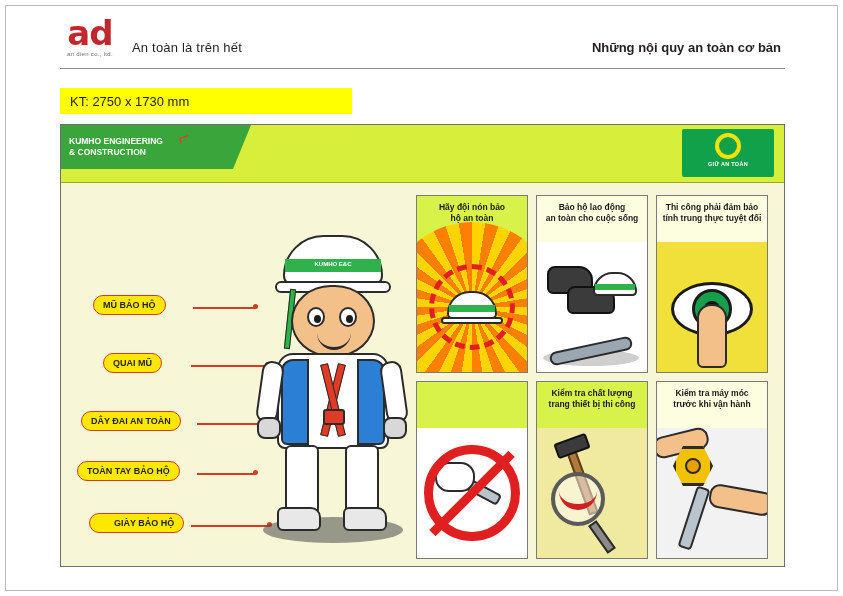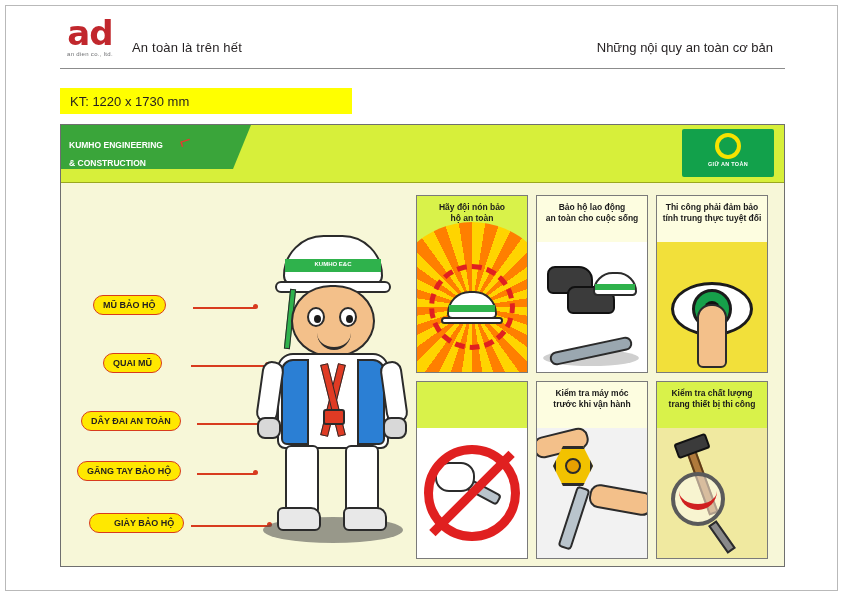--- a/index.html
+++ b/index.html
@@ -54,23 +54,23 @@
   }
   .slogan {
     position: absolute;
     left: 72px; top: 22px;
     font-size: 13px;
     color: #231f20;
     letter-spacing: 0.2px;
   }
   .header-right {
     position: absolute;
-    right: 12px; top: 22px;
+    right: 4px; top: 22px;
     font-size: 13px;
-    font-weight: normal;
+    font-weight: bold;
     color: #231f20;
   }
   .header-rule {
     position: absolute;
     left: 60px; top: 68px;
     width: 725px;
     height: 1px;
     background: #8c8c8c;
   }
 
@@ -106,21 +106,21 @@
     box-sizing: border-box;
   }
   .kumho-tab {
     position: absolute;
     left: 0; top: 0;
     width: 172px; height: 44px;
     background: #3aa53a;
     color: #ffffff;
     font-size: 8.5px;
     font-weight: bold;
-    line-height: 18px;
+    line-height: 11px;
     padding: 11px 0 0 8px;
     box-sizing: border-box;
   }
   .kumho-tab:after {
     content: "";
     position: absolute;
     right: -18px; top: 0;
     border-top: 44px solid #3aa53a;
     border-right: 18px solid transparent;
   }
@@ -686,21 +686,21 @@
     <div class="logo">
       <div class="logo-mark">ad</div>
       <div class="logo-sub">an dien co., ltd.</div>
     </div>
     <div class="slogan">An toàn là trên hết</div>
     <div class="header-right">Những nội quy an toàn cơ bản</div>
   </div>
   <div class="header-rule"></div>
 
   <div class="kt-bar">
-    <span>KT:  1220 x 1730 mm</span>
+    <span>KT:  2750 x 1730 mm</span>
   </div>
 
   <div class="poster">
 
     <div class="poster-top">
       <div class="kumho-tab">
         <span style="white-space:pre-line">KUMHO ENGINEERING
 &amp; CONSTRUCTION</span>
         <span class="kumho-swoosh">⌐</span>
       </div>
@@ -724,21 +724,21 @@
       <div class="leader" style="left:130px; top:182px; width:76px;"></div>
       <div class="leader-dot" style="left:204px; top:179px;"></div>
 
       <div class="label-chip" style="left:20px; top:228px;">
         <span>DÂY ĐAI AN TOÀN</span>
       </div>
       <div class="leader" style="left:136px; top:240px; width:66px;"></div>
       <div class="leader-dot" style="left:200px; top:237px;"></div>
 
       <div class="label-chip" style="left:16px; top:278px;">
-        <span>GĂNG TAY BẢO HỘ</span>
+        <span>TOÀN TAY BẢO HỘ</span>
       </div>
       <div class="leader" style="left:136px; top:290px; width:58px;"></div>
       <div class="leader-dot" style="left:192px; top:287px;"></div>
 
       <div class="label-chip" style="left:28px; top:330px;padding-left:24px;">
         <span>GIÀY BẢO HỘ</span>
       </div>
       <div class="leader" style="left:130px; top:342px; width:78px;"></div>
       <div class="leader-dot" style="left:206px; top:339px;"></div>
 
@@ -819,39 +819,39 @@
 
         <div class="card c4">
           <div class="card-art">
             <div class="wrench"></div>
             <div class="hand4"></div>
             <div class="noban"></div>
             <div class="noban-bar"></div>
           </div>
         </div>
 
-        <div class="card c6">
-          <div class="card-head" style="white-space:pre-line">Kiểm tra máy móc
-trước khi vận hành</div>
-          <div class="card-art">
-            <div class="arm6" style="left:-4px; top:4px; width:56px; height:22px; border-radius:10px; transform:rotate(-14deg);"></div>
-            <div class="arm6" style="right:-6px; top:60px; width:64px; height:24px; border-radius:10px; transform:rotate(10deg);"></div>
-            <div class="nut"></div>
-            <div class="wrench6"></div>
-          </div>
-        </div>
-
         <div class="card c5">
           <div class="card-head" style="white-space:pre-line">Kiểm tra chất lượng
 trang thiết bị thi công</div>
           <div class="card-art">
             <div class="hammer-handle"></div>
             <div class="hammer-head"></div>
             <div class="mag-glass"></div>
             <div class="red-arc"></div>
             <div class="mag-handle"></div>
           </div>
         </div>
 
+        <div class="card c6">
+          <div class="card-head" style="white-space:pre-line">Kiểm tra máy móc
+trước khi vận hành</div>
+          <div class="card-art">
+            <div class="arm6" style="left:-4px; top:4px; width:56px; height:22px; border-radius:10px; transform:rotate(-14deg);"></div>
+            <div class="arm6" style="right:-6px; top:60px; width:64px; height:24px; border-radius:10px; transform:rotate(10deg);"></div>
+            <div class="nut"></div>
+            <div class="wrench6"></div>
+          </div>
+        </div>
+
       </div>
     </div>
   </div>
 </div>
 
 </body></html>

